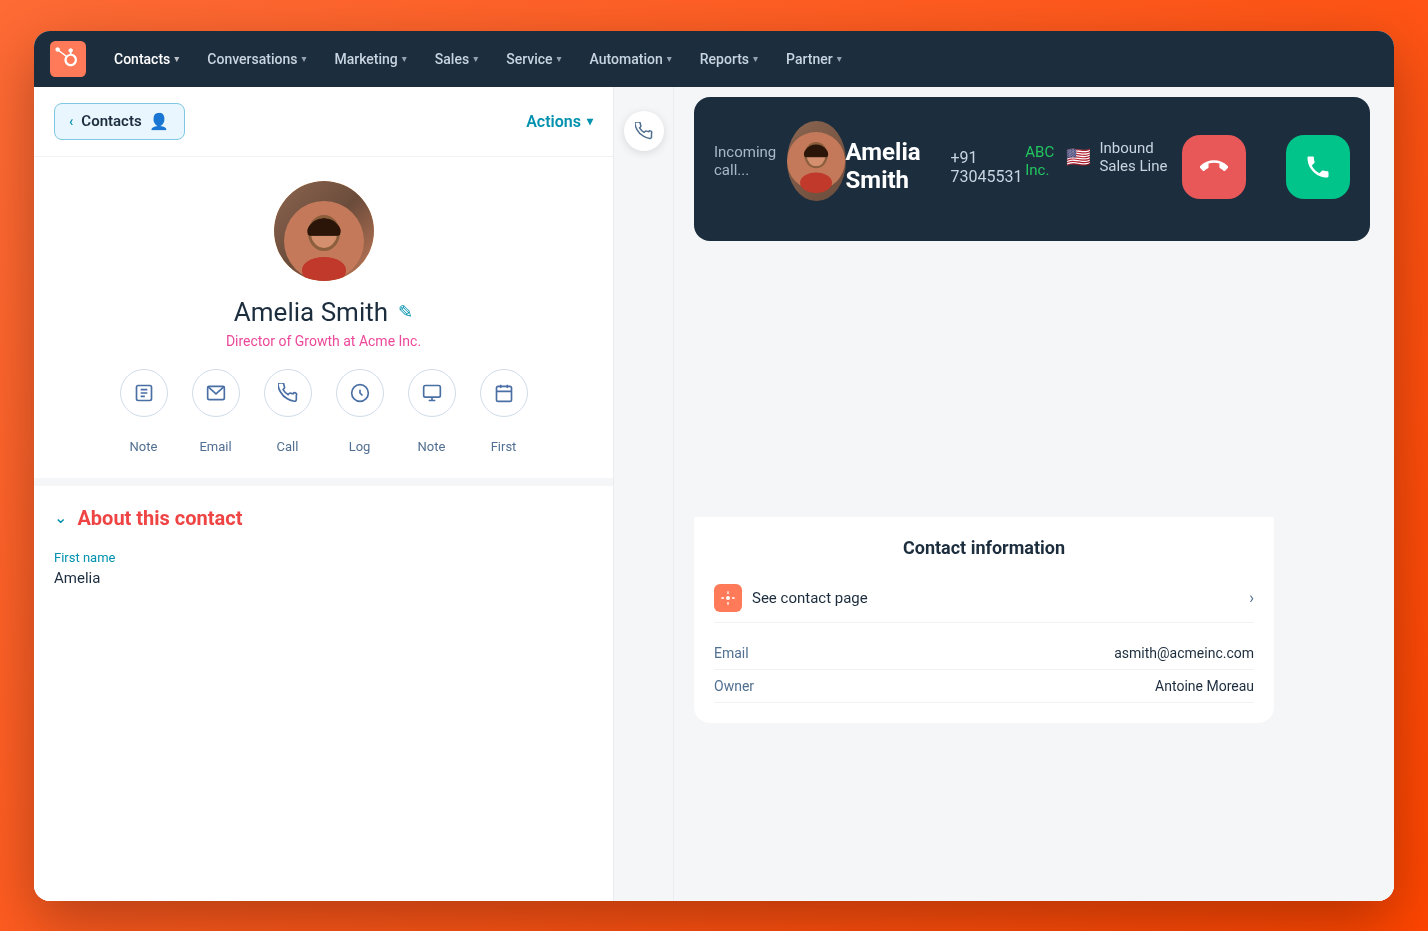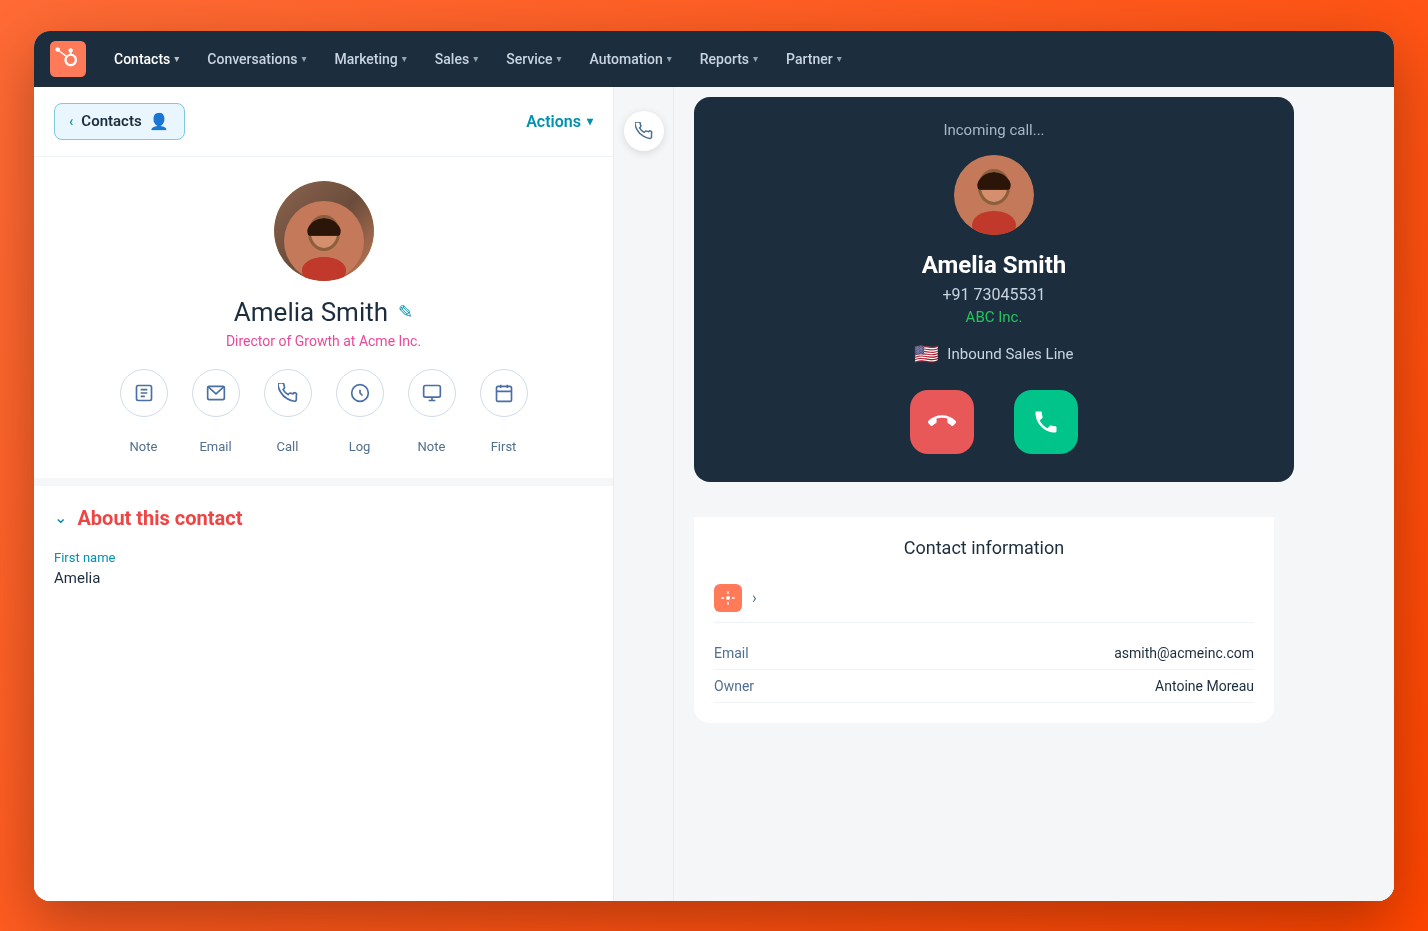--- a/index.html
+++ b/index.html
@@ -233,26 +233,26 @@
       flex: 1;
       background: #f4f6f8;
       position: relative;
       overflow: hidden;
     }
     
     .incoming-call-card {
       position: absolute;
       top: 10px;
       left: 20px;
-      width: 600px;
+      width: 676px;
       background: #1c2d3e;
       border-radius: 16px;
       padding: 24px 20px;
       display: flex;
-      flex-direction: column;
+      flex-direction: row;
       align-items: center;
       z-index: 10;
     }
     .incoming-label {
       color: #a8b8c8;
       font-size: 15px;
       margin-bottom: 16px;
     }
     .caller-avatar {
       width: 80px;
@@ -315,21 +315,21 @@
       top: 430px;
       left: 20px;
       width: 580px;
       background: #fff;
       border-radius: 0 0 16px 16px;
       padding: 20px;
       z-index: 9;
     }
     .contact-info-title {
       font-size: 18px;
-      font-weight: 400;
+      font-weight: 700;
       color: #1c2d3e;
       text-align: center;
       margin-bottom: 16px;
     }
     .see-contact-row {
       display: flex;
       align-items: center;
       gap: 10px;
       padding: 10px 0;
       border-bottom: 1px solid #f0f3f6;
@@ -560,20 +560,21 @@
 
       <div class="contact-info-card">
         <div class="contact-info-title">Contact information</div>
         <div class="see-contact-row">
           <div class="hs-logo-small">
             <svg width="16" height="16" viewBox="0 0 24 24" fill="white">
               <circle cx="12" cy="12" r="3"></circle>
               <path d="M12 2v4M12 18v4M2 12h4M18 12h4" stroke="white" stroke-width="2"></path>
             </svg>
           </div>
+          <span class="see-contact-label">See contact page</span>
           <span class="see-contact-chevron">›</span>
         </div>
         <div class="info-row">
           <span class="info-key">Email</span>
           <span class="info-val">asmith@acmeinc.com</span>
         </div>
         <div class="info-row">
           <span class="info-key">Owner</span>
           <span class="info-val">Antoine Moreau</span>
         </div>

